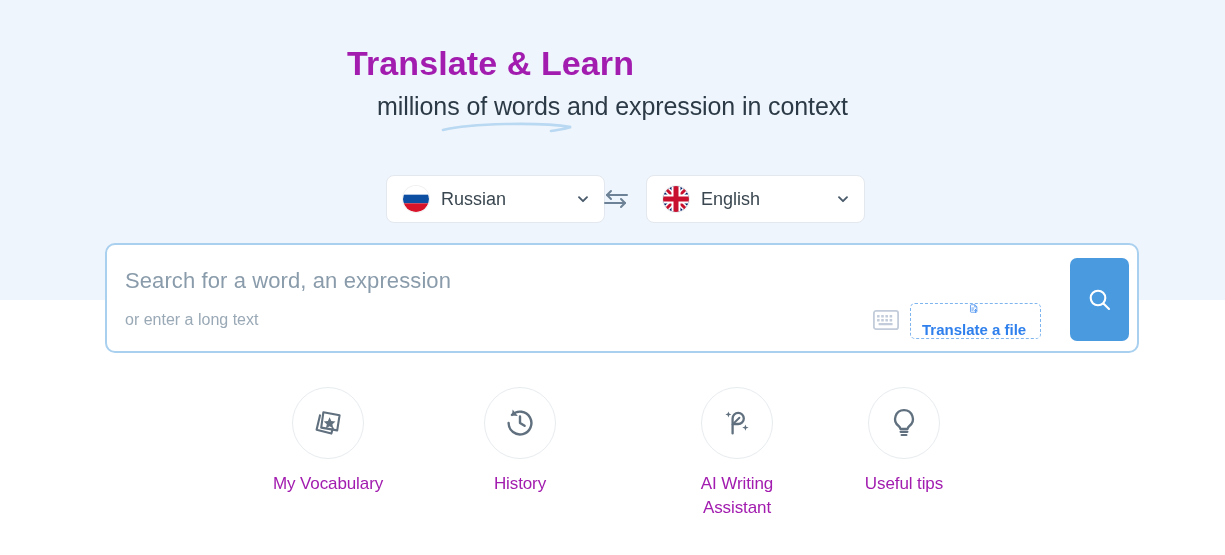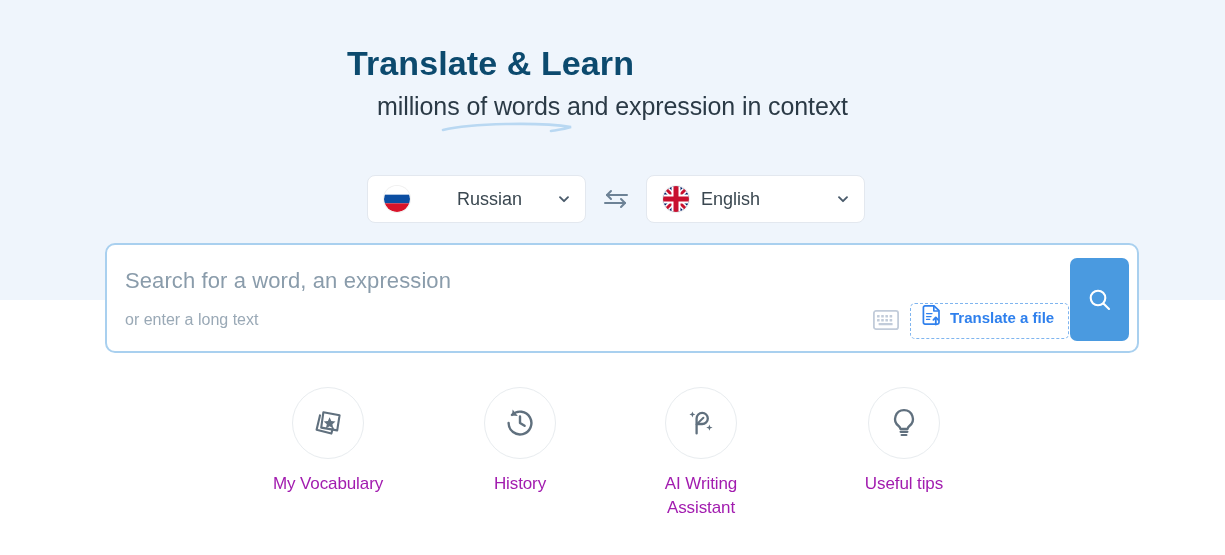--- a/index.html
+++ b/index.html
@@ -39,21 +39,21 @@
   }
 
   
   .hero-title {
     position: absolute;
     left: 0; top: 44px;
     width: 981px;
     text-align: center;
     font-size: 34px;
     font-weight: bold;
-    color: #0c4a6e;
+    color: #a21caf;
     letter-spacing: 0.1px;
   }
 
   .hero-sub-wrap {
     position: absolute;
     left: 0; top: 92px;
     width: 1225px;
     text-align: center;
   }
   .hero-sub {
@@ -88,21 +88,21 @@
     position: absolute;
     height: 48px;
     background: #ffffff;
     border: 1px solid #e3e8ef;
     border-radius: 8px;
     display: flex;
     align-items: center;
     padding: 0 14px 0 16px;
     cursor: pointer;
   }
-  .lang-select.src { left: 367px; width: 219px; text-align: center; }
+  .lang-select.src { left: 386px; width: 219px; }
   .lang-select.tgt { left: 646px; width: 219px; }
 
   .flag {
     width: 26px; height: 26px;
     border-radius: 50%;
     overflow: hidden;
     flex: 0 0 auto;
     box-shadow: 0 0 0 1px rgba(0,0,0,.06);
   }
 
@@ -169,28 +169,29 @@
     width: 26px;
     height: 20px;
     cursor: pointer;
   }
 
   .translate-file-btn {
     position: absolute;
     left: 803px;
     top: 58px;
     height: 36px;
-    padding: 0 14px 12px 11px;
+    padding: 0 14px 0 11px;
     border: 1px dashed #7fb5ef;
     border-radius: 5px;
     background: #ffffff;
     display: flex;
-    align-items: flex-end;
+    align-items: center;
     gap: 8px;
     cursor: pointer;
+    flex-direction: column;
   }
   .translate-file-btn .lbl {
     font-size: 15px;
     font-weight: bold;
     color: #2f80ed;
     white-space: nowrap;
   }
 
   .search-btn {
     position: absolute;
@@ -218,21 +219,21 @@
 
   .ql {
     position: absolute;
     top: 0;
     width: 190px;
     text-align: center;
     cursor: pointer;
   }
   .ql.i0 { left: 233px; }
   .ql.i1 { left: 425px; }
-  .ql.i2 { left: 606px; }
+  .ql.i2 { left: 642px; }
   .ql.i3 { left: 809px; }
 
   .ql-circle {
     width: 72px;
     height: 72px;
     margin: 0 auto;
     border-radius: 50%;
     background: #ffffff;
     border: 1px solid #e8ecef;
     display: flex;

